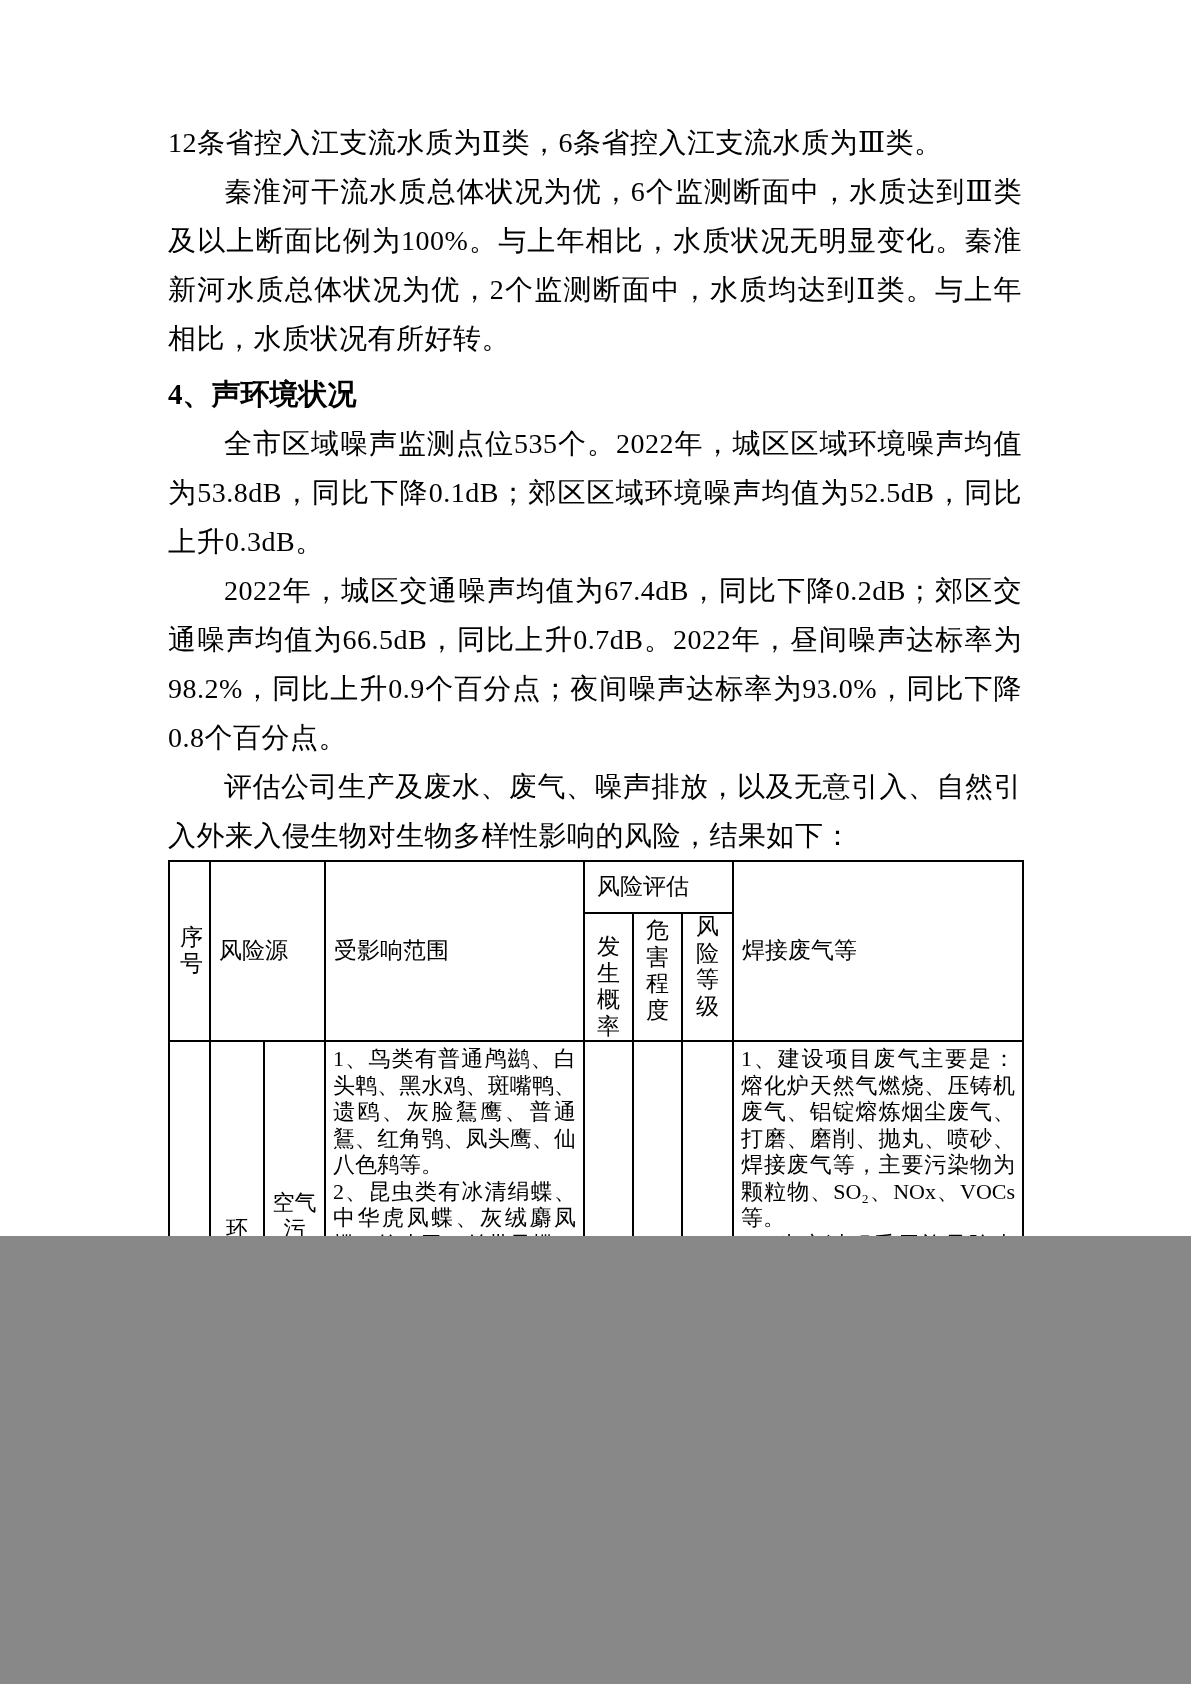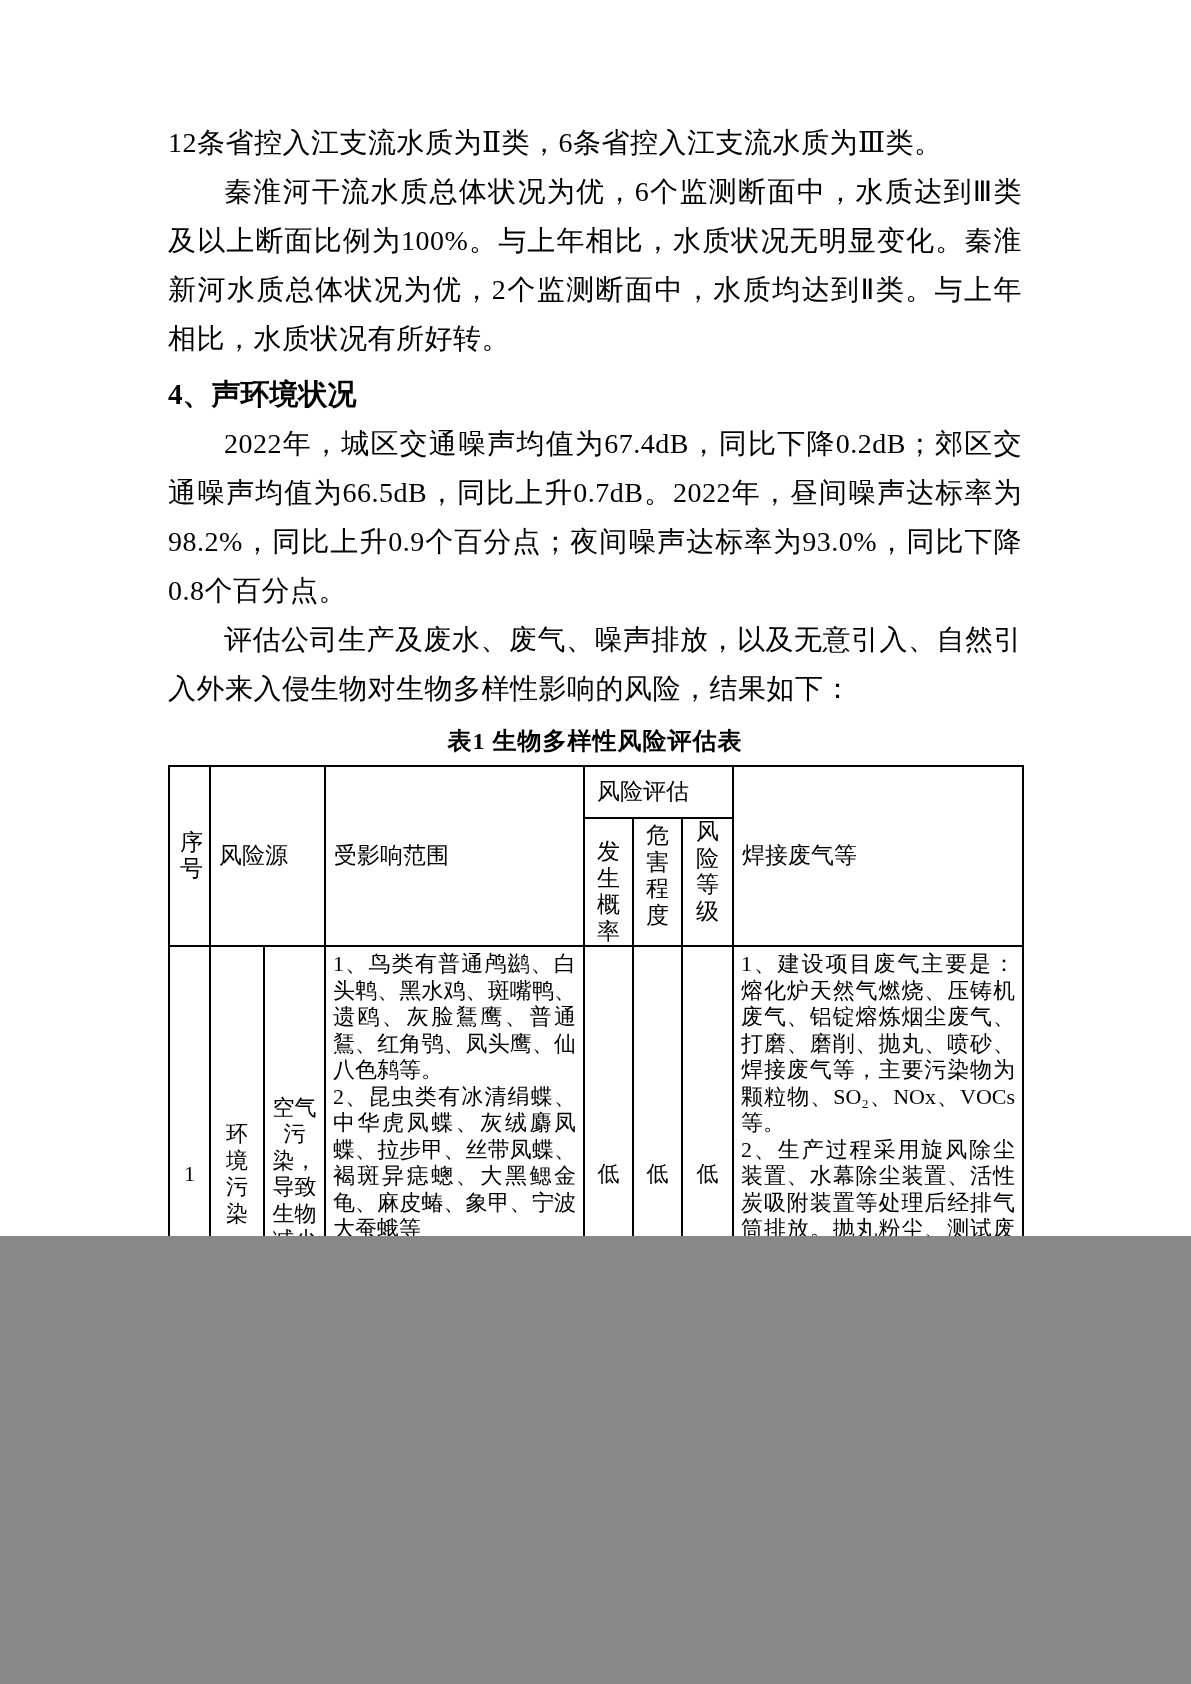--- a/index.html
+++ b/index.html
@@ -19,21 +19,21 @@
     left: 168px;
     top: 118px;
     width: 854px;
   }
   .para {
     font-size: 28px;
     line-height: 49px;
     text-align: justify;
     letter-spacing: 0.5px;
   }
-  .para.indent { text-indent: 56px; font-family: Liberation Serif, serif; }
+  .para.indent { text-indent: 56px; }
   .heading {
     font-size: 29px;
     line-height: 49px;
     font-weight: bold;
     margin-top: 7px;
   }
   .table-title {
     font-size: 24px;
     font-weight: bold;
     text-align: center;
@@ -76,25 +76,25 @@
 </head>
 <body>
 
 <div class="page">
   <div class="content">
 
     <p class="para">12条省控入江支流水质为Ⅱ类，6条省控入江支流水质为Ⅲ类。</p>
     <p class="para indent">秦淮河干流水质总体状况为优，6个监测断面中，水质达到Ⅲ类及以上断面比例为100%。与上年相比，水质状况无明显变化。秦淮新河水质总体状况为优，2个监测断面中，水质均达到Ⅱ类。与上年相比，水质状况有所好转。</p>
 
     <h3 class="heading">4、声环境状况</h3>
+    <p class="para indent">全市区域噪声监测点位535个。2022年，城区区域环境噪声均值为53.8dB，同比下降0.1dB；郊区区域环境噪声均值为52.5dB，同比上升0.3dB。</p>
     <p class="para indent">2022年，城区交通噪声均值为67.4dB，同比下降0.2dB；郊区交通噪声均值为66.5dB，同比上升0.7dB。2022年，昼间噪声达标率为98.2%，同比上升0.9个百分点；夜间噪声达标率为93.0%，同比下降0.8个百分点。</p>
 
     <p class="para indent">评估公司生产及废水、废气、噪声排放，以及无意引入、自然引入外来入侵生物对生物多样性影响的风险，结果如下：</p>
 
-    <div class="table-title">表1 生物多样性风险评估表</div>
 
     <table class="risk-table">
       <colgroup>
         <col style="width:41px">
         <col style="width:54px">
         <col style="width:61px">
         <col style="width:259px">
         <col style="width:49px">
         <col style="width:49px">
         <col style="width:51px">

